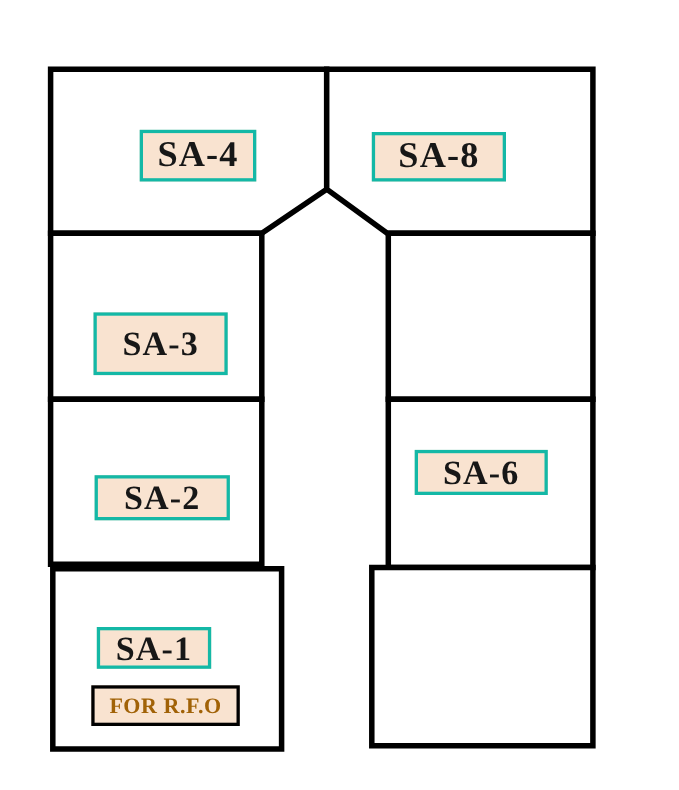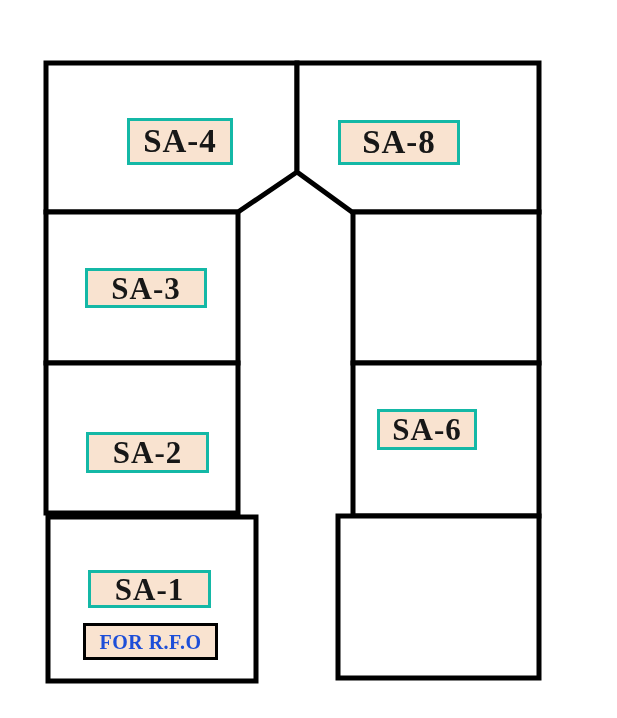--- a/index.html
+++ b/index.html
@@ -55,35 +55,35 @@
   }
   .lot-label.big { font-size: 33px; }
   .lot-note {
     position: absolute;
     display: flex;
     align-items: center;
     justify-content: center;
     box-sizing: border-box;
     border: 3px solid #000000;
     background: #f9e3d0;
-    color: #1d4ed8;
+    color: #a16207;
     font-weight: bold;
     font-size: 20px;
     letter-spacing: 0.5px;
     line-height: 1;
     white-space: nowrap;
   }
   
   .pos-sa4 { left: 127px; top: 118px; width: 106px; height: 47px; }
   .pos-sa8 { left: 338px; top: 120px; width: 122px; height: 45px; }
-  .pos-sa3 { left:  85px; top: 268px; width: 122px; height: 40px; }
+  .pos-sa3 { left:  85px; top: 284px; width: 122px; height: 57px; }
   .pos-sa7 { left: 378px; top: 267px; width: 122px; height: 40px; }
   .pos-sa2 { left:  86px; top: 432px; width: 123px; height: 41px; }
-  .pos-sa6 { left: 377px; top: 409px; width: 100px; height: 41px; }
-  .pos-sa1 { left:  88px; top: 570px; width: 123px; height: 38px; }
+  .pos-sa6 { left: 377px; top: 409px; width: 121px; height: 41px; }
+  .pos-sa1 { left:  88px; top: 570px; width: 104px; height: 38px; }
   .pos-sa5 { left: 378px; top: 572px; width: 124px; height: 40px; }
   .pos-rfo { left:  83px; top: 623px; width: 135px; height: 37px; }
 </style>
 </head>
 <body>
 
 <div class="canvas">
 
 
   <svg class="plan-svg" width="617" height="718" viewBox="0 0 617 718">

